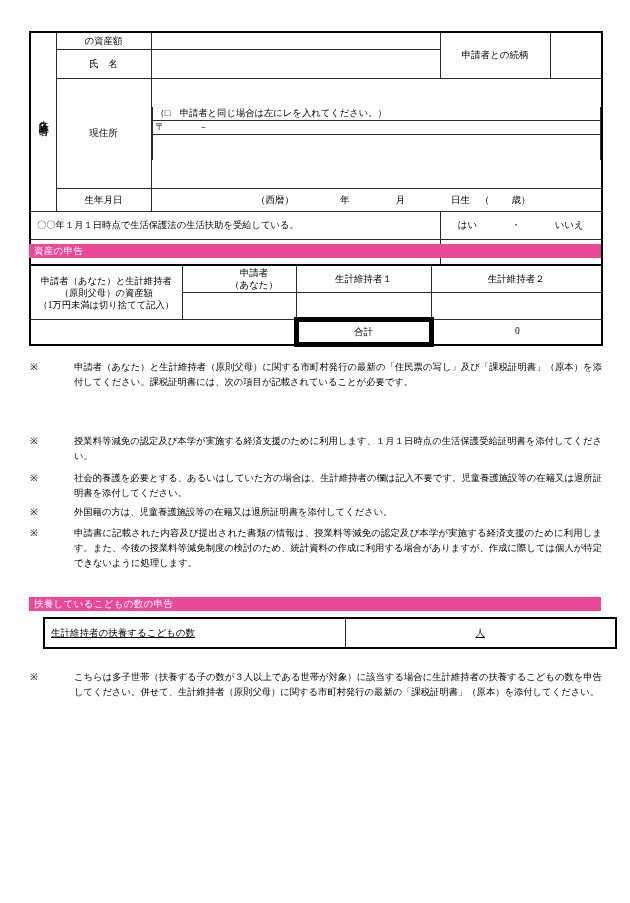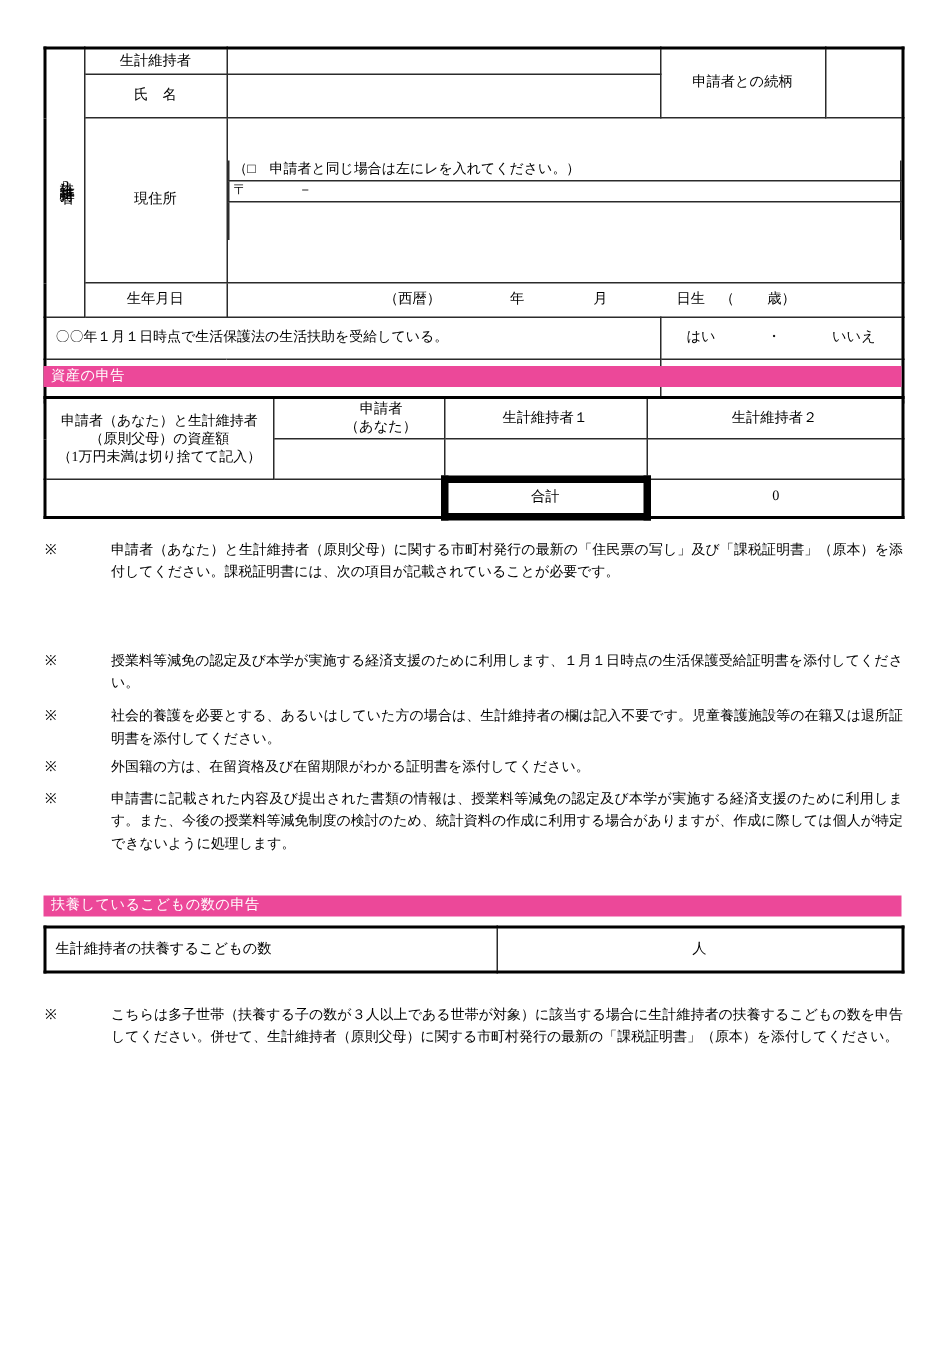--- a/index.html
+++ b/index.html
@@ -127,21 +127,21 @@
       <col style="width:52px">
     </colgroup>
     <tbody>
 
       <tr>
         <td rowspan="4" class="vert-cell">
           <div class="vert-inner">
             <span class="vert">生計維持者2</span>
           </div>
         </td>
-        <td class="ctr" style="height:14px;">生計維持者</td>
+        <td class="ctr" style="height:14px;">の資産額</td>
         <td></td>
         <td rowspan="2" class="ctr">申請者との続柄</td>
         <td rowspan="2"></td>
       </tr>
 
       <tr>
         <td class="ctr" style="height:26px;">氏　名</td>
         <td></td>
       </tr>
 
@@ -237,31 +237,31 @@
     <span class="body">授業料等減免の認定及び本学が実施する経済支援のために利用します、１月１日時点の生活保護受給証明書を添付してください。</span>
   </div>
 
   <div class="note" style="left:30px; top:471px; width:572px;">
     <span class="mark">※</span>
     <span class="body">社会的養護を必要とする、あるいはしていた方の場合は、生計維持者の欄は記入不要です。児童養護施設等の在籍又は退所証明書を添付してください。</span>
   </div>
 
   <div class="note" style="left:30px; top:505px; width:572px;">
     <span class="mark">※</span>
-    <span class="body">外国籍の方は、在留資格及び在留期限がわかる証明書を添付してください。</span>
+    <span class="body">外国籍の方は、児童養護施設等の在籍又は退所証明書を添付してください。</span>
   </div>
 
   <div class="note" style="left:30px; top:526px; width:572px;">
     <span class="mark">※</span>
     <span class="body">申請書に記載された内容及び提出された書類の情報は、授業料等減免の認定及び本学が実施する経済支援のために利用します。また、今後の授業料等減免制度の検討のため、統計資料の作成に利用する場合がありますが、作成に際しては個人が特定できないように処理します。</span>
   </div>
 
   <div class="sec-bar" style="left:29px; top:597px; width:567px;">扶養しているこどもの数の申告</div>
 
-  <table class="form outer-thick" style="left:29px; top:617px; width:572px;">
+  <table class="form outer-thick" style="left:43px; top:617px; width:572px;text-decoration:underline;">
     <colgroup>
       <col style="width:301px">
       <col style="width:271px">
     </colgroup>
     <tbody>
       <tr>
         <td class="lft cellpad-l" style="height:26px;">生計維持者の扶養するこどもの数</td>
         <td class="ctr">
           <span></span><span>人</span>
         </td>

